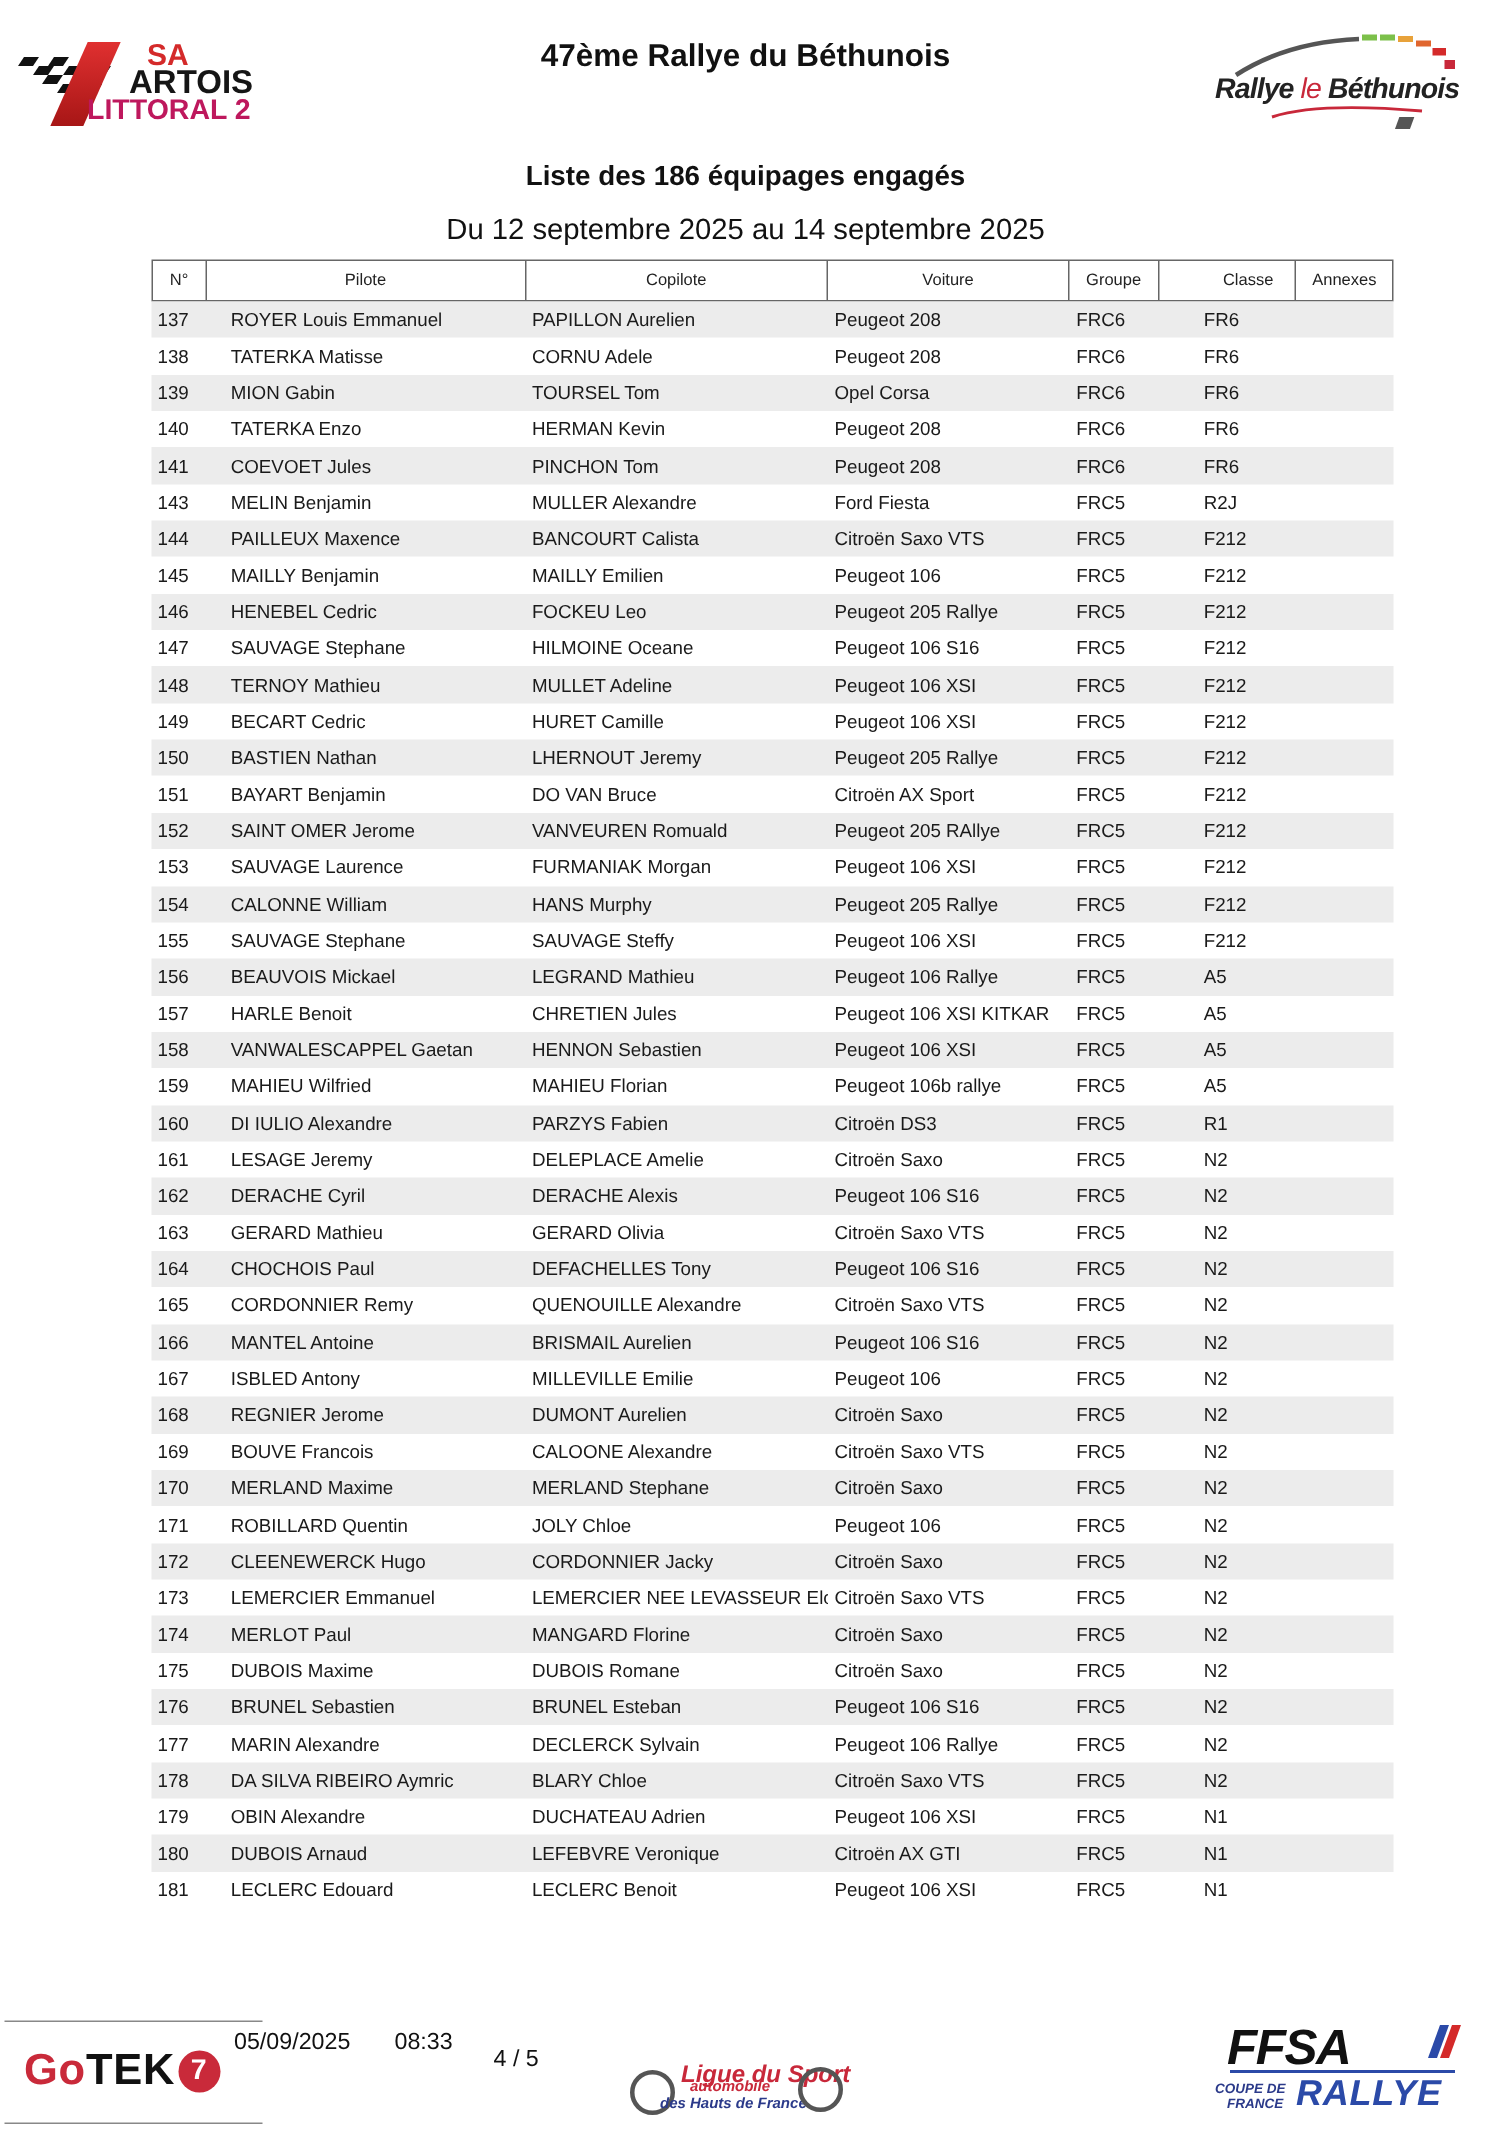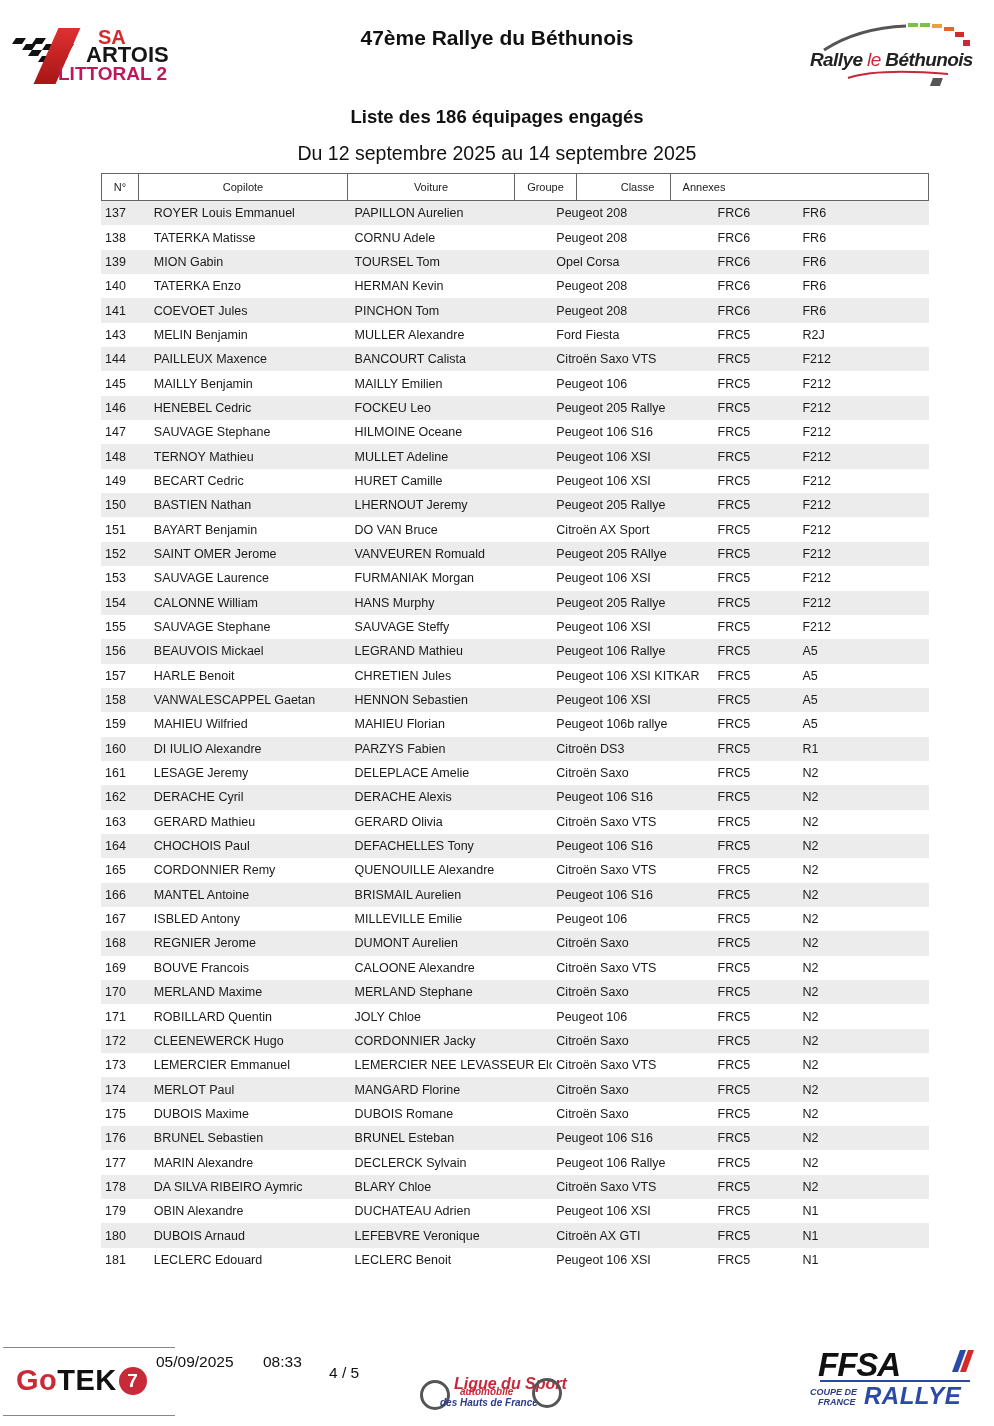--- a/index.html
+++ b/index.html
@@ -107,20 +107,21 @@
   </svg>
   <div class="txt"><span>Rallye </span><span class="le">le</span><span> Béthunois</span></div>
 </div>
 
 <div class="abs subtitle">Liste des 186 équipages engagés</div>
 <div class="abs daterange">Du 12 septembre 2025 au 14 septembre 2025</div>
 
 <div class="abs table">
   <div class="thead">
     <div class="th c-num">N°</div>
+    <div class="th c-pil">Pilote</div>
     <div class="th c-cop">Copilote</div>
     <div class="th c-car">Voiture</div>
     <div class="th c-grp">Groupe</div>
     <div class="th c-cls">Classe</div>
     <div class="th c-ann">Annexes</div>
   </div>
   <div id="tbody">
       <div class="trow">
         <div class="td c-num">137</div>
         <div class="td c-pil">ROYER Louis Emmanuel</div>

